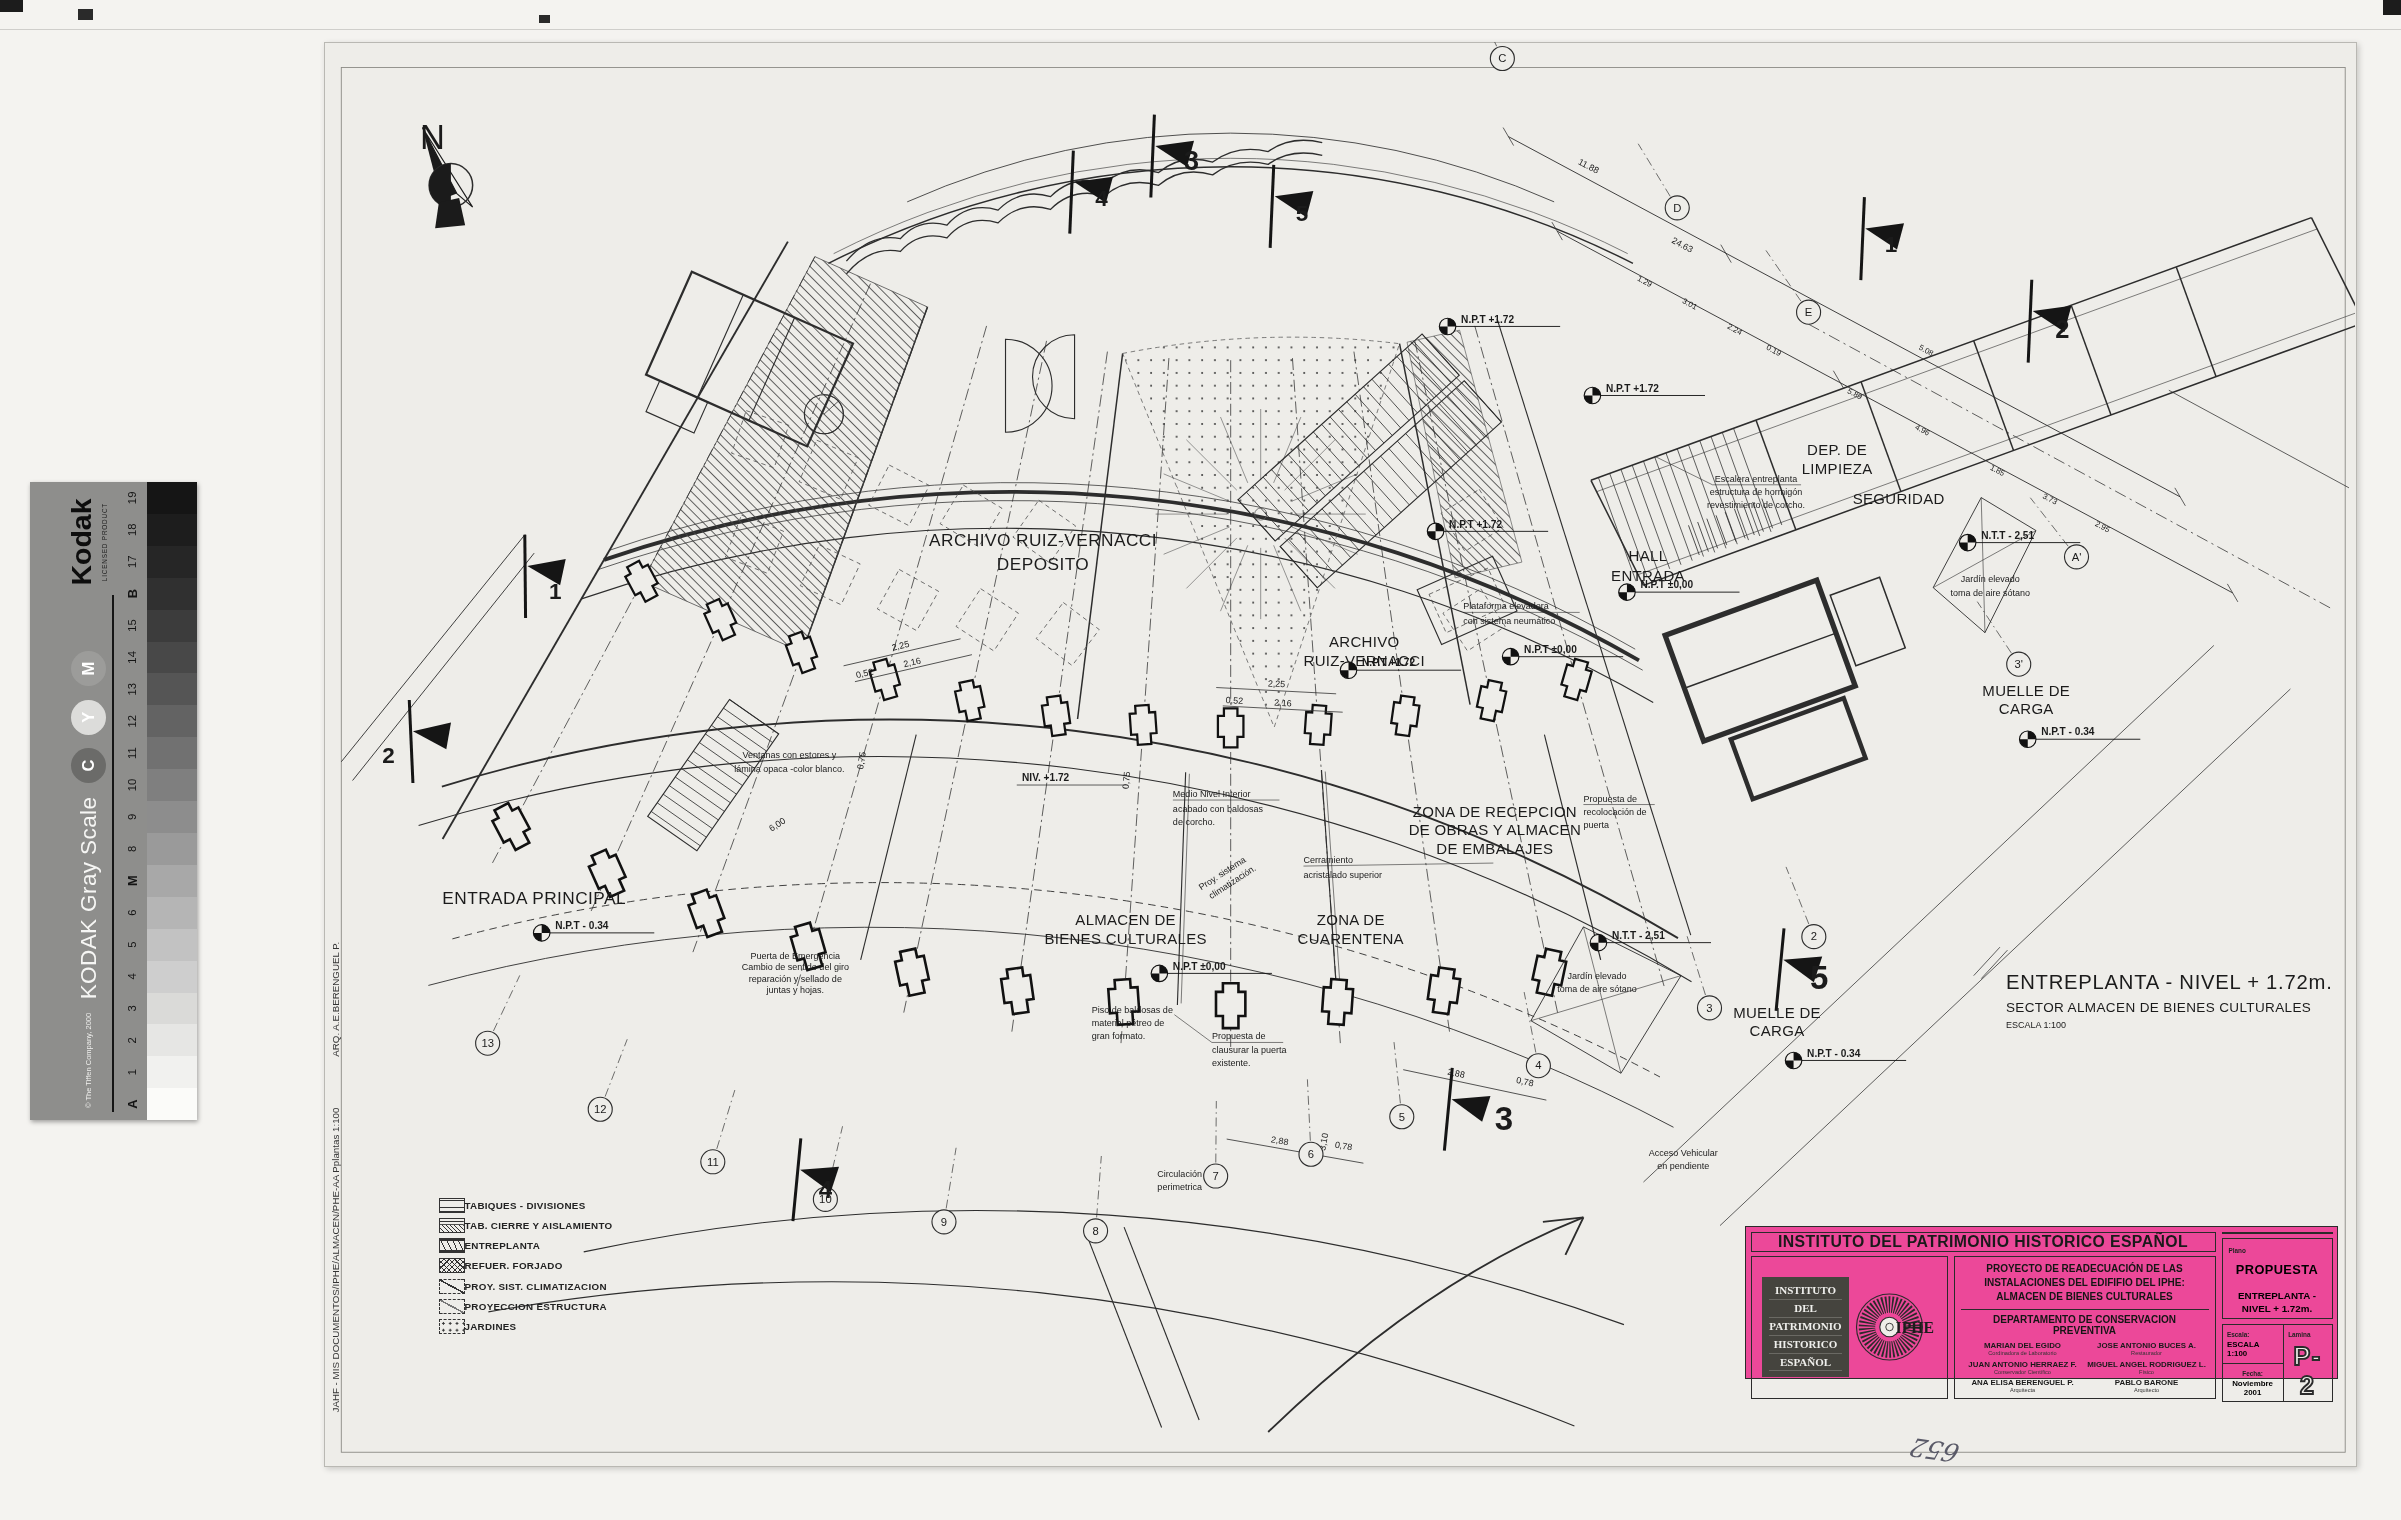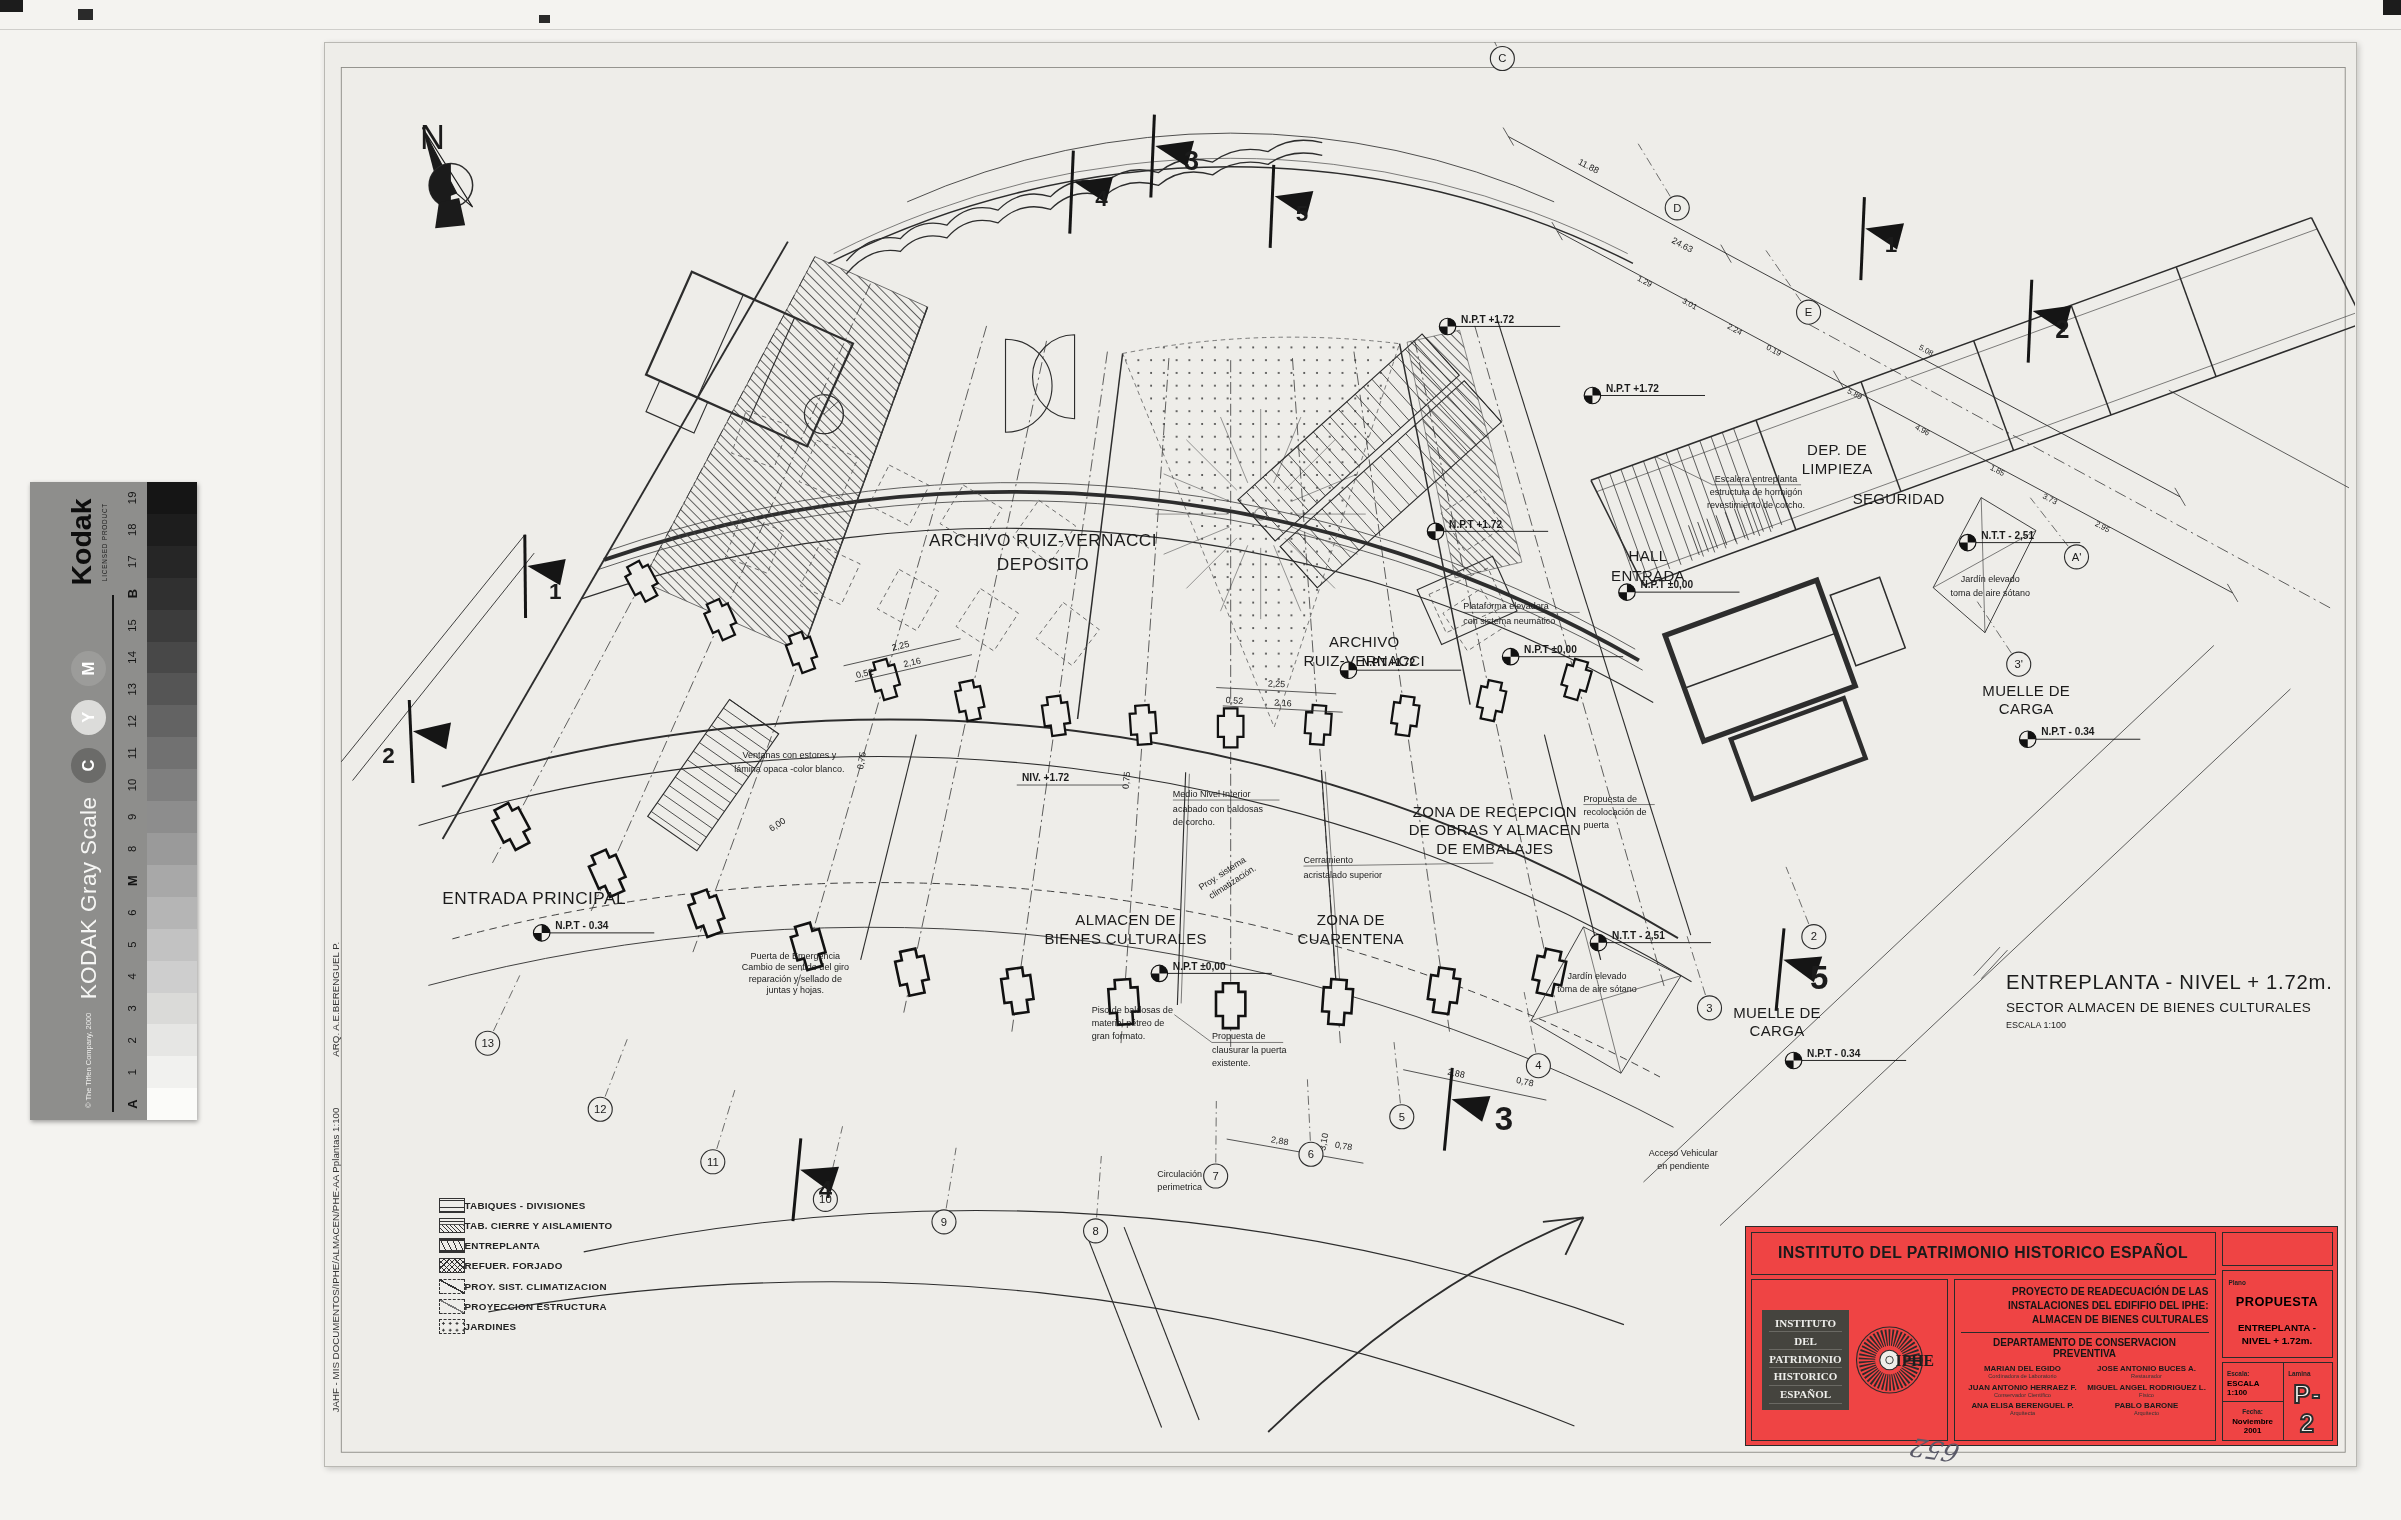--- a/index.html
+++ b/index.html
@@ -63,32 +63,32 @@
              repeating-linear-gradient(45deg,#333 0 0.8px,transparent 0.8px 3px);
              background-size:100% 45%,100% 55%;background-position:top,bottom;background-repeat:no-repeat;}
   .sw-entreplanta{background:linear-gradient(180deg,#333 0 2.3px,transparent 2.3px calc(100% - 2.3px),#333 calc(100% - 2.3px)),
                   repeating-linear-gradient(65deg,#333 0 0.9px,transparent 0.9px 5.3px);}
   .sw-forjado{background:repeating-linear-gradient(45deg,#333 0 0.8px,transparent 0.8px 3.8px),
               repeating-linear-gradient(-45deg,#333 0 0.8px,transparent 0.8px 3.8px);}
   .sw-clima{border-style:dashed;background:linear-gradient(to top right,transparent calc(50% - 0.8px),#333 calc(50% - 0.8px) calc(50% + 0.8px),transparent calc(50% + 0.8px));}
   .sw-estructura{border-style:dashed;background:linear-gradient(to top right,transparent calc(50% - 0.8px),#777 calc(50% - 0.8px) calc(50% + 0.8px),transparent calc(50% + 0.8px));}
   .sw-jardines{border-style:dashed;background:radial-gradient(#333 1px,transparent 1.1px);background-size:6.8px 6.8px;}
   
-  .tblock{position:absolute;left:1745px;top:1226px;width:593px;height:220px;background:#ef4444;
+  .tblock{position:absolute;left:1745px;top:1226px;width:593px;height:153px;background:#ec4899;
           border:1.5px solid #2b2b2b;box-sizing:border-box;padding:4.5px;display:flex;gap:6px;}
   .tb-left{width:465px;display:flex;flex-direction:column;gap:4.5px;}
   .tb-inst{border:1.5px solid #2b2b2b;height:41px;display:flex;align-items:center;justify-content:center;
            font-size:15.8px;font-weight:bold;letter-spacing:0.4px;color:#1a1a1a;}
   .tb-row{flex:1;display:flex;gap:6px;}
   .tb-logo{width:195px;border:1.5px solid #2b2b2b;display:flex;align-items:center;justify-content:center;gap:3px;}
   .tb-logo-words{background:#45443e;padding:6px 7.5px;display:flex;flex-direction:column;gap:1.5px;}
   .tb-logo-words div{color:#efefec;font-family:"Liberation Serif",serif;font-weight:bold;font-size:11px;
                      text-align:center;border-bottom:0.8px solid #6a6963;line-height:1.4;}
   .tb-credits{flex:1;border:1.5px solid #2b2b2b;padding:4.5px 6px;display:flex;flex-direction:column;}
-  .tb-proj{text-align:right;font-size:10px;font-weight:bold;line-height:1.4;color:#151515;}
+  .tb-proj{text-align:center;font-size:10px;font-weight:bold;line-height:1.4;color:#151515;}
   .tb-dept{text-align:center;font-size:10px;font-weight:bold;margin-top:5.3px;padding-top:4.5px;
            border-top:1.5px solid #2b2b2b;color:#151515;}
   .tb-team{display:grid;grid-template-columns:1fr 1fr;margin-top:4.5px;row-gap:3.8px;}
   .tb-team .nm{font-size:7.9px;font-weight:bold;text-align:center;color:#1a1a1a;}
   .tb-team .rl{font-size:5.6px;text-align:center;color:#333;}
   .tb-right{flex:1;display:flex;flex-direction:column;gap:4.5px;}
   .tb-rbox{border:1.5px solid #2b2b2b;}
   .tb-empty{height:36px;}
   .tb-plano{height:89px;padding:3px 6px;}
   .tb-lab{font-size:6.4px;font-weight:bold;color:#222;}

